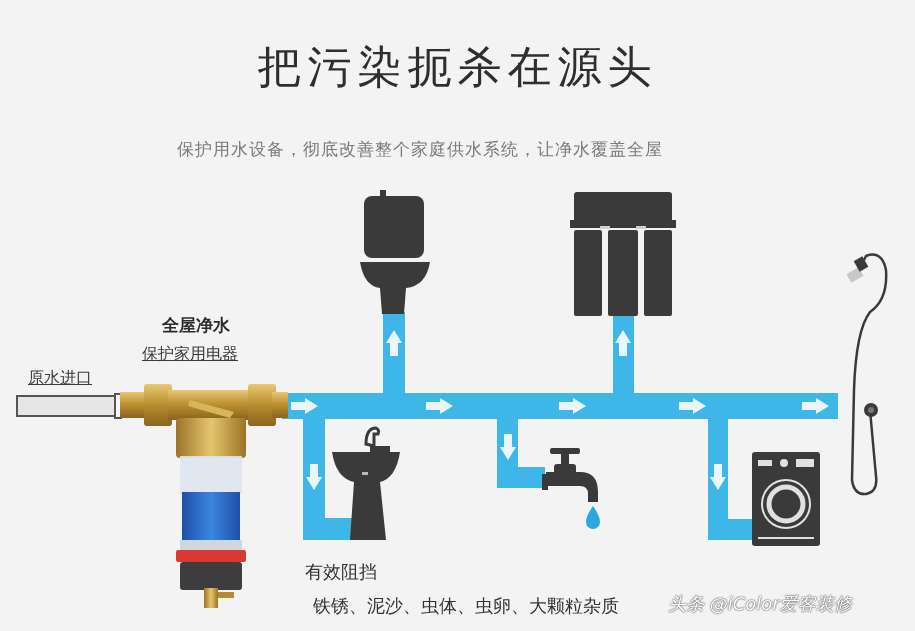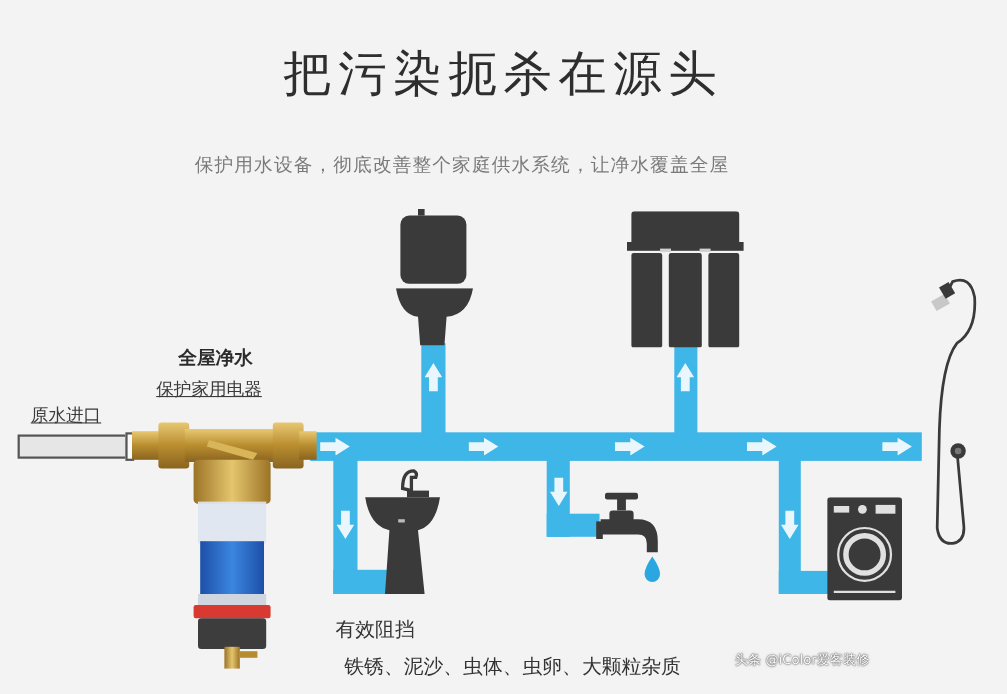--- a/index.html
+++ b/index.html
@@ -5,21 +5,21 @@
   html,body{margin:0;padding:0;}
   body{width:915px;height:631px;background:#f3f3f3;position:relative;overflow:hidden;font-family:"DejaVu Sans","Liberation Sans",sans-serif;}
   .abs{position:absolute;}
   .title{left:0;width:915px;top:38px;text-align:center;font-size:44px;color:#2e2e2e;letter-spacing:6px;font-weight:300;}
   .subtitle{left:0;width:840px;top:138px;text-align:center;font-size:17px;color:#7a7a7a;letter-spacing:1px;}
   .lbl-bold{font-size:17px;font-weight:bold;color:#2b2b2b;}
   .lbl{font-size:16px;color:#3a3a3a;text-decoration:underline;}
   .pipe{position:absolute;background:#3fb6e8;}
   .arrow{position:absolute;}
   .footer-line{font-size:18px;color:#333;}
-  .watermark{font-size:12px;color:#ffffff;text-shadow:0 0 2px #555,0 0 1px #333;}
+  .watermark{font-size:18px;color:#ffffff;text-shadow:0 0 2px #555,0 0 1px #333;font-style:italic;}
   svg{display:block;}
 </style>
 </head>
 <body>
 
 <div class="abs title">把污染扼杀在源头</div>
 <div class="abs subtitle">保护用水设备，彻底改善整个家庭供水系统，让净水覆盖全屋</div>
 
 <div class="abs lbl-bold" style="left:162px;top:314px;">全屋净水</div>
 <div class="abs lbl" style="left:142px;top:344px;">保护家用电器</div>

